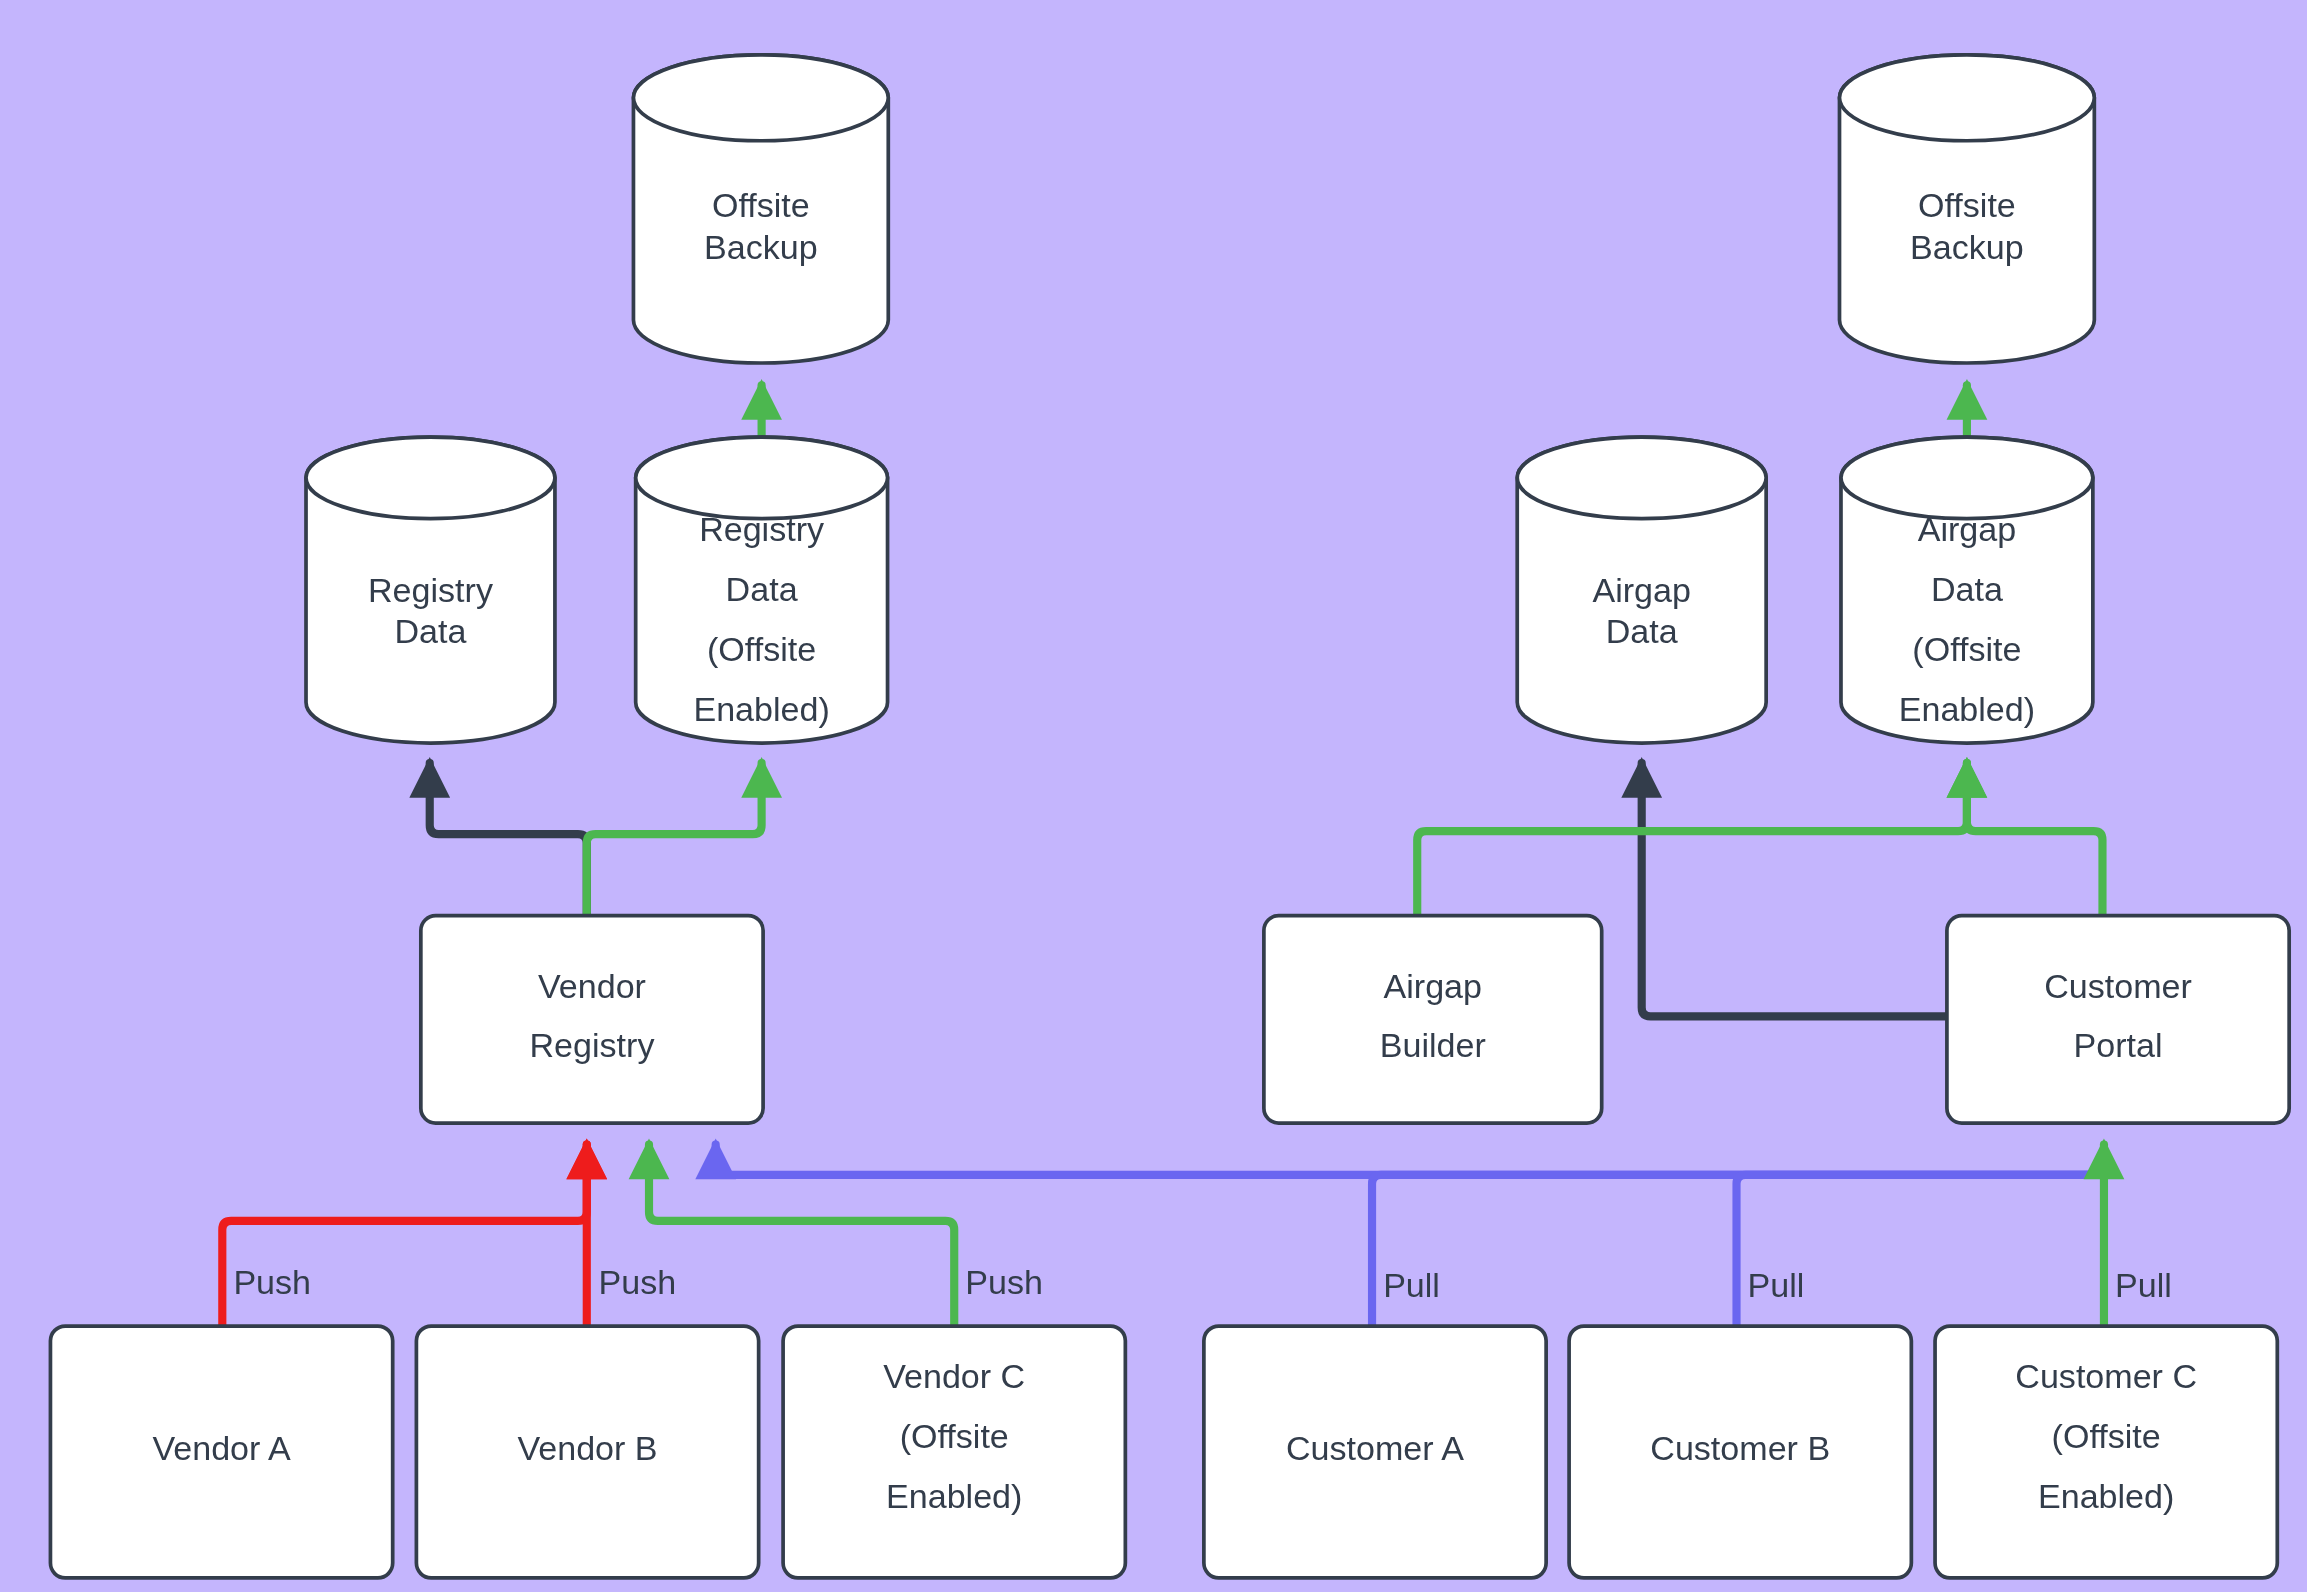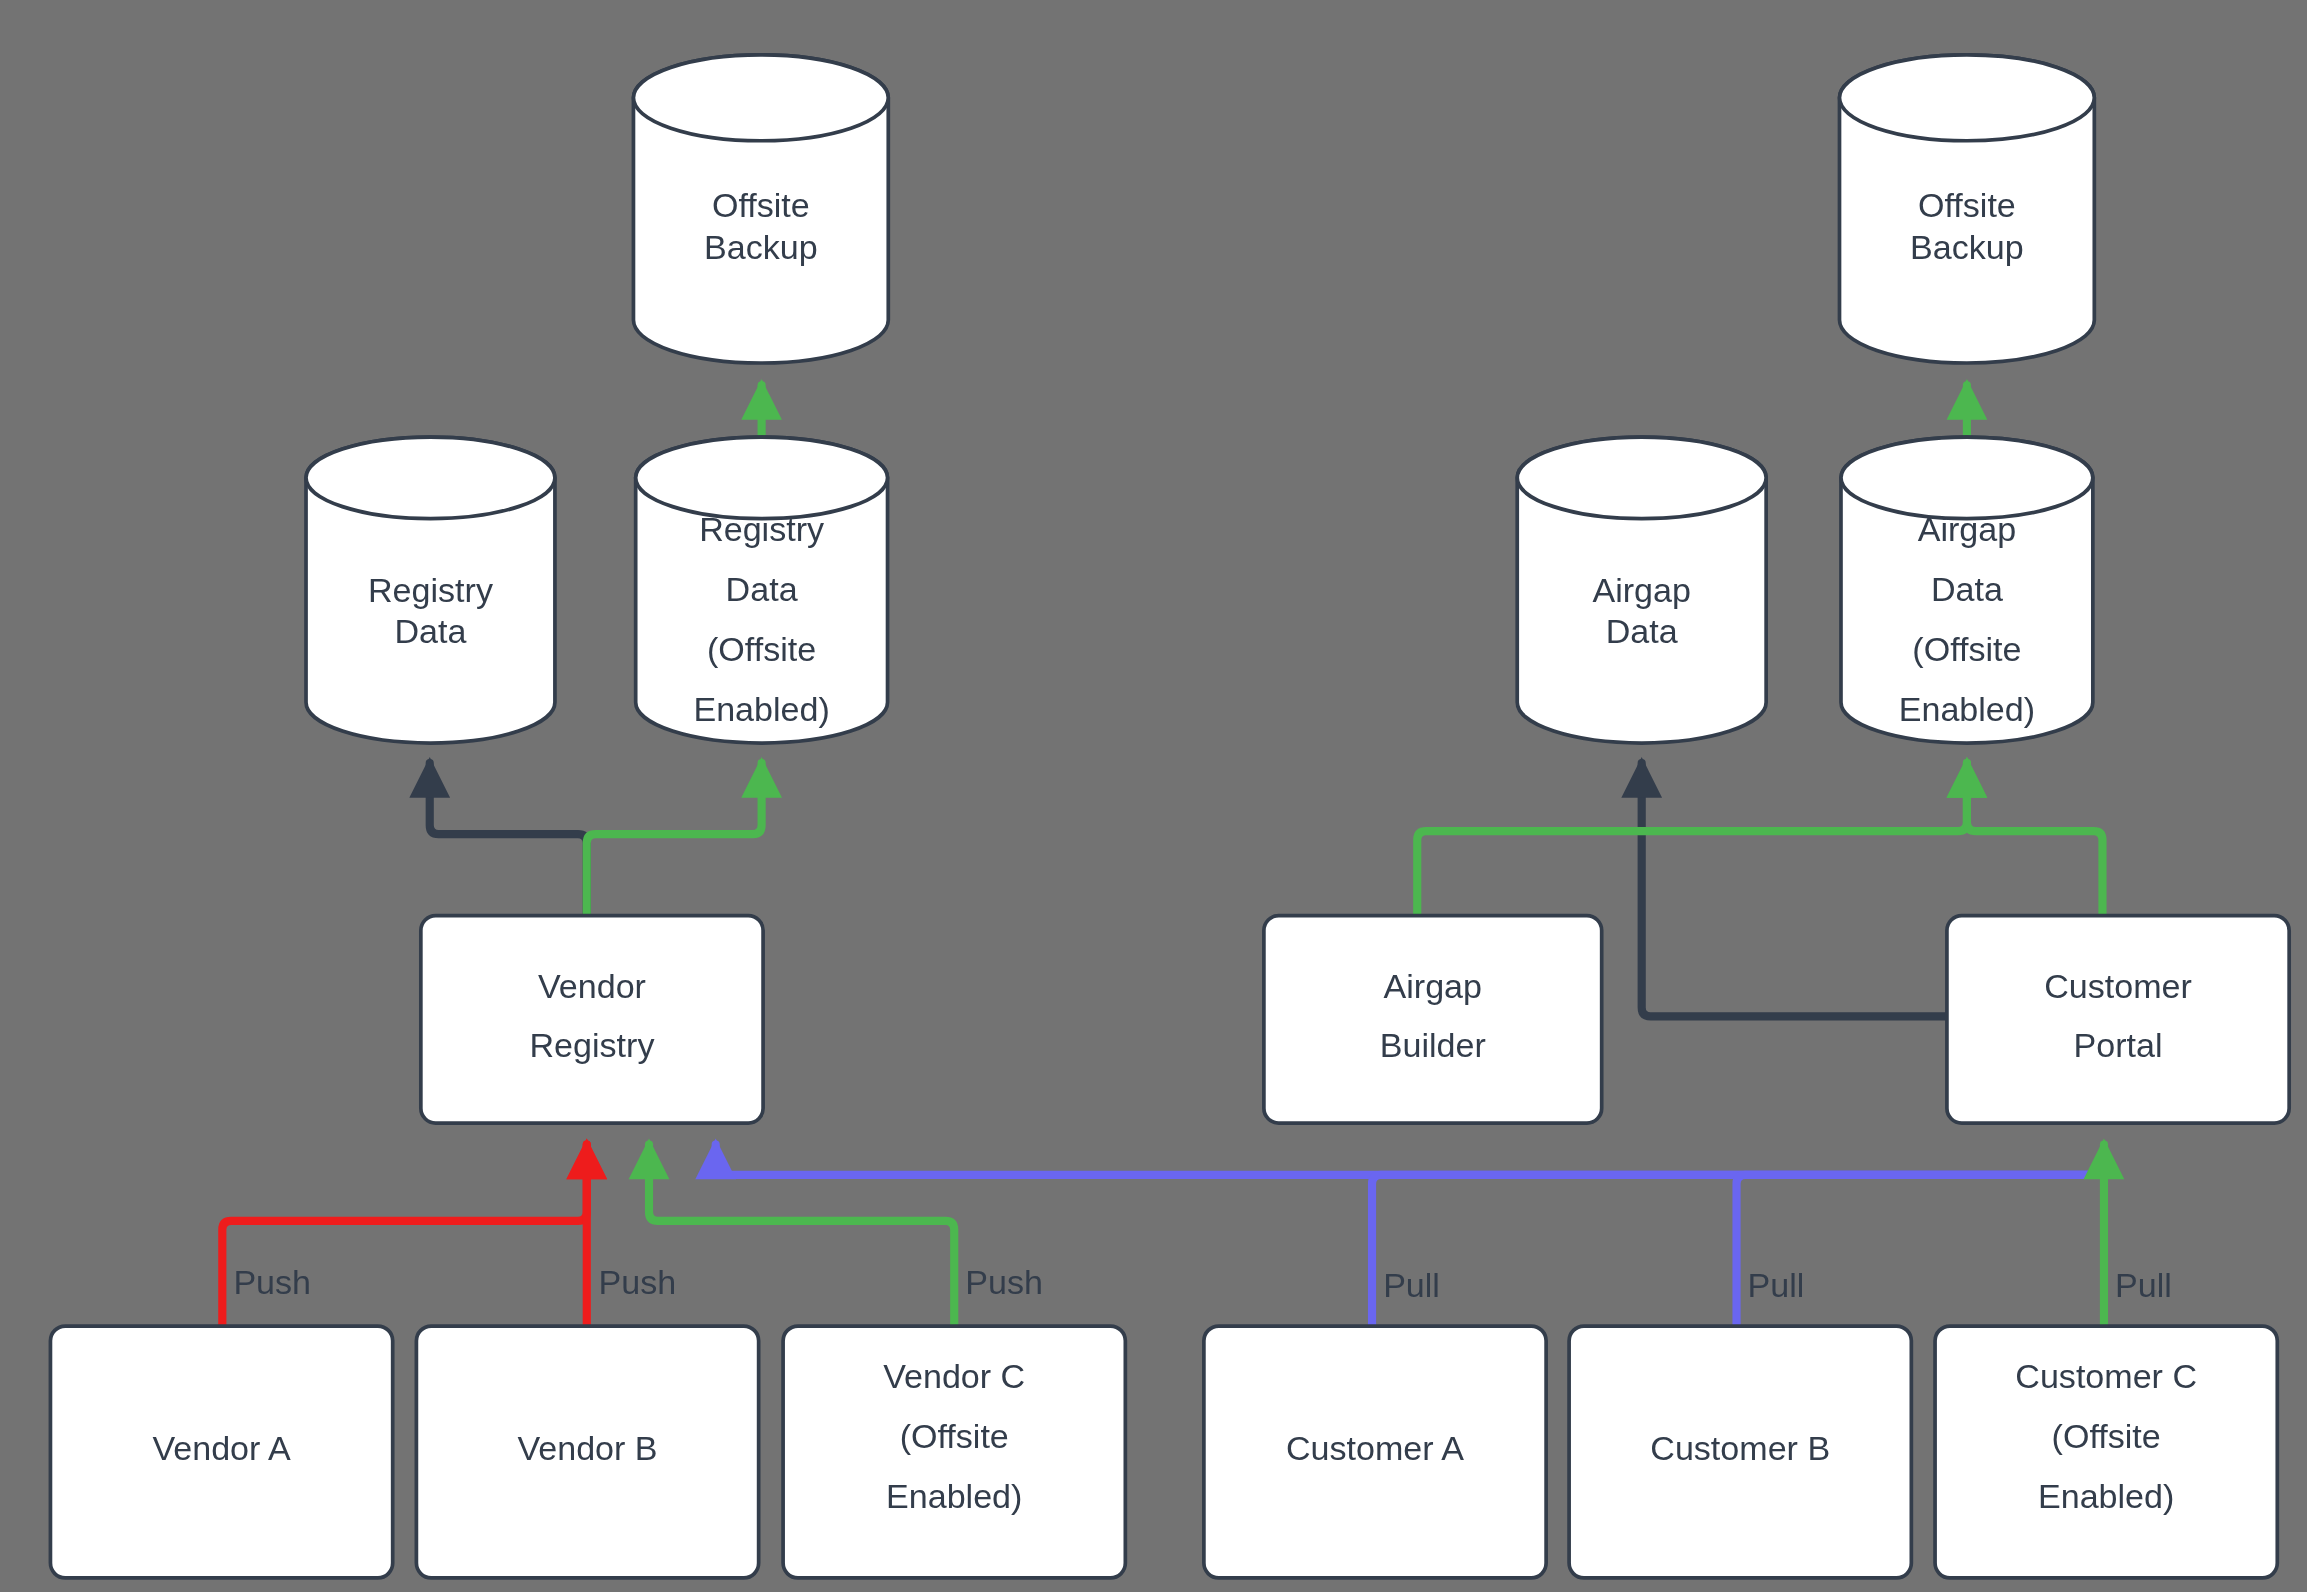--- a/index.html
+++ b/index.html
@@ -8,21 +8,21 @@
     padding: 0;
     background: #ffffff;
   }
   body {
     font-family: "Liberation Sans", sans-serif;
   }
   #diagram-root {
     position: relative;
     width: 2307px;
     height: 1592px;
-    background: #737373;
+    background: #c4b5fd;
     overflow: hidden;
   }
   #diagram-svg {
     position: absolute;
     left: 0;
     top: 0;
     width: 2307px;
     height: 1592px;
   }
   .node-label {

